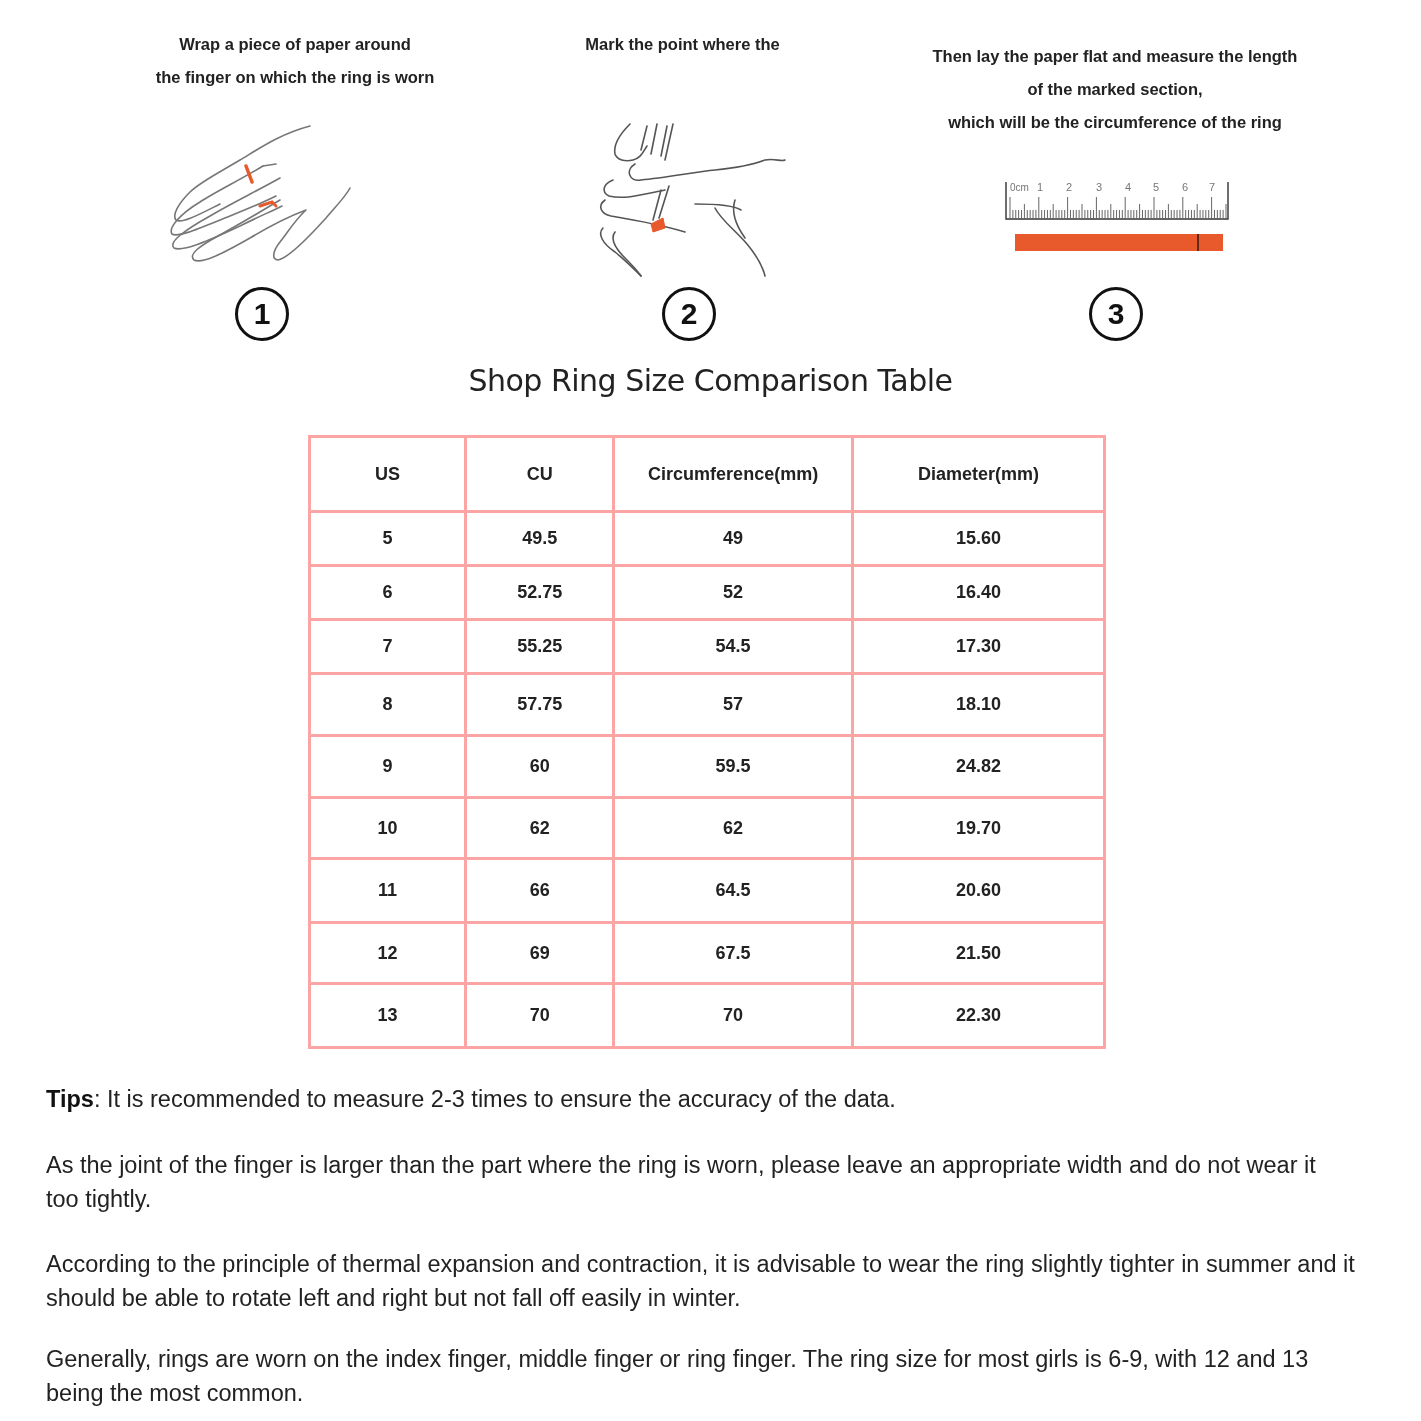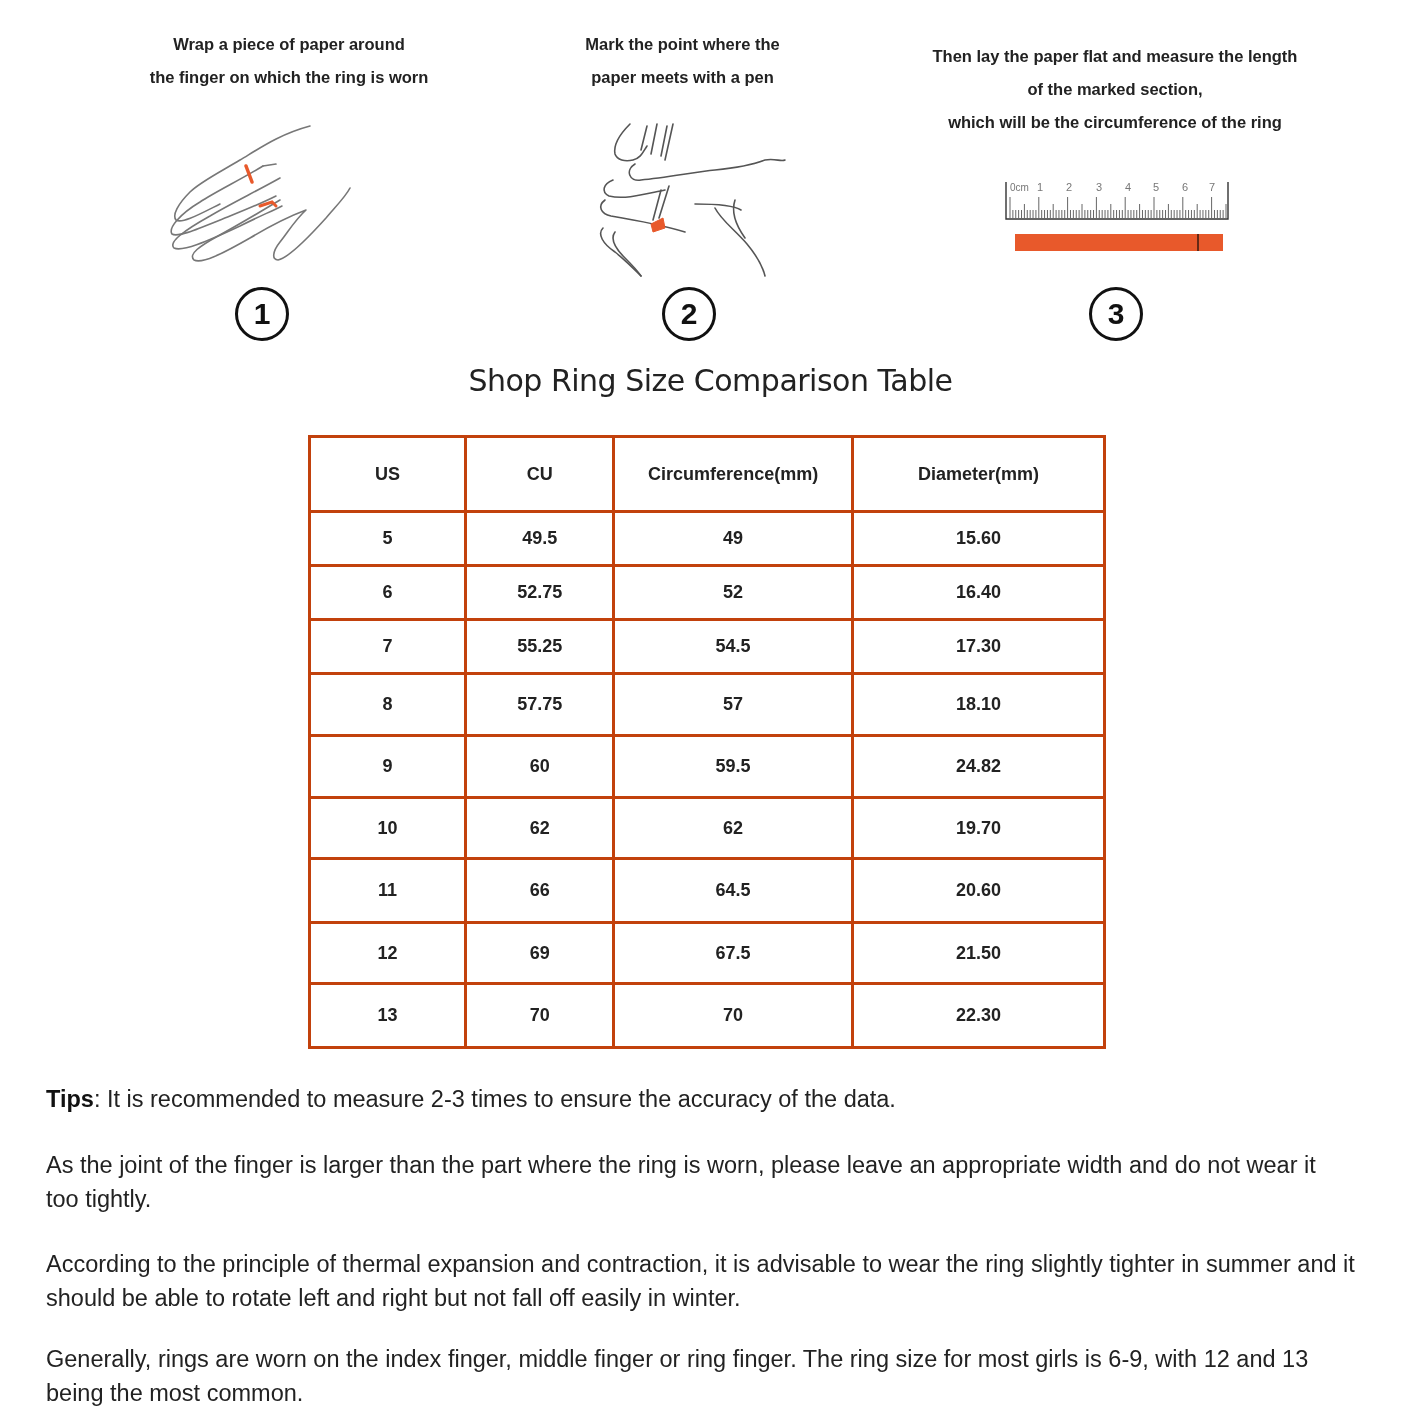--- a/index.html
+++ b/index.html
@@ -2,30 +2,30 @@
 <html><head>
   <meta charset="utf-8">
   <style>
     html, body { margin: 0; padding: 0; background: #ffffff; }
     body { width: 1421px; height: 1421px; position: relative; overflow: hidden; font-family: "Liberation Sans", sans-serif; color: #1a1a1a; }
 
     .step { position: absolute; text-align: center; }
     .step-caption { font-family: "Liberation Sans", sans-serif; font-weight: bold; font-size: 16.5px; line-height: 33px; color: #222; white-space: nowrap; }
     .step-num { position: absolute; width: 54px; height: 54px; border: 3px solid #111; border-radius: 50%; box-sizing: border-box; display: flex; align-items: center; justify-content: center; font-family: "Liberation Sans", sans-serif; font-weight: bold; font-size: 30px; color: #111; }
 
-    #step1 { left: 124px; top: 28px; width: 330px; }
+    #step1 { left: 130px; top: 28px; width: 330px; }
     #step2 { left: 540px; top: 28px; width: 285px; }
     #step3 { left: 900px; top: 24px; width: 430px; margin-top: 16px; }
 
     .illus { position: absolute; }
 
     .title { position: absolute; left: 0; width: 1421px; top: 363px; text-align: center; font-family: "DejaVu Sans", sans-serif; font-size: 30px; color: #222; letter-spacing: -0.5px; }
 
     table.size-table { position: absolute; left: 308px; top: 435px; width: 798px; border-collapse: collapse; border: 3px solid #111; }
-    table.size-table th, table.size-table td { border: 3px solid #c2410c; text-align: center; font-family: "Liberation Sans", sans-serif; font-weight: bold; font-size: 18px; color: #222; padding: 0; }
+    table.size-table th, table.size-table td { border: 3px solid #fca5a5; text-align: center; font-family: "Liberation Sans", sans-serif; font-weight: bold; font-size: 18px; color: #222; padding: 0; }
     table.size-table th { height: 72px; font-size: 18px; }
     col.c1 { width: 157px; } col.c2 { width: 149px; } col.c3 { width: 239px; } col.c4 { width: 253px; }
 
     .tips { position: absolute; left: 46px; width: 1370px; font-family: "Liberation Sans", sans-serif; font-size: 23.5px; line-height: 34px; color: #222; }
     .tips p { margin: 0; position: absolute; left: 0; width: 1365px; }
     .tips b { font-weight: bold; color: #111; text-align: center; }
   </style>
 </head>
 <body>
 
@@ -41,21 +41,20 @@
     <path d="M120 80 C100 92 80 104 58 116 C40 126 28 134 34 140 C42 144 62 134 90 118 C110 106 130 96 146 90 C135 100 128 112 120 122 C112 132 112 140 118 140 C128 138 148 118 166 98 C178 84 186 76 190 68"></path>
     <path d="M103 46 L116 44"></path>
   </g>
   <path d="M86 46 L92 62" stroke="#e8592b" stroke-width="3.5" stroke-linecap="round"></path>
   <path d="M100 86 L112 82 L116 86" stroke="#e8592b" stroke-width="3" stroke-linecap="round" fill="none"></path>
 </svg>
 <div class="step-num" style="left:235px;top:287px">1</div>
 
 <div id="step2" class="step">
   <div class="step-caption">Mark the point where the</div>
-  <div class="step-caption">paper meets with a pen</div>
 </div>
 <svg class="illus" style="left:595px;top:120px" width="195" height="160" viewBox="0 0 195 160">
   <g fill="none" stroke="#555" stroke-width="1.6" stroke-linecap="round" stroke-linejoin="round">
     <path d="M35 4 C25 14 18 24 20 34 C22 40 30 42 38 40 C46 38 48 32 52 26"></path>
     <path d="M52 6 L46 30 M62 4 L56 34 M72 6 L66 36 M78 4 L70 40"></path>
     <path d="M40 44 C30 50 34 62 46 60 C70 58 100 52 120 50 C140 48 160 44 170 40 C180 38 186 42 190 40"></path>
     <path d="M18 60 C8 64 6 72 14 76 C30 80 50 74 70 70"></path>
     <path d="M10 80 C2 86 6 94 16 96 C40 100 70 106 90 112"></path>
     <path d="M8 108 C2 114 8 124 20 132 C30 140 40 150 46 156"></path>
     <path d="M20 112 C14 120 22 130 30 138 C36 144 42 150 46 156"></path>

